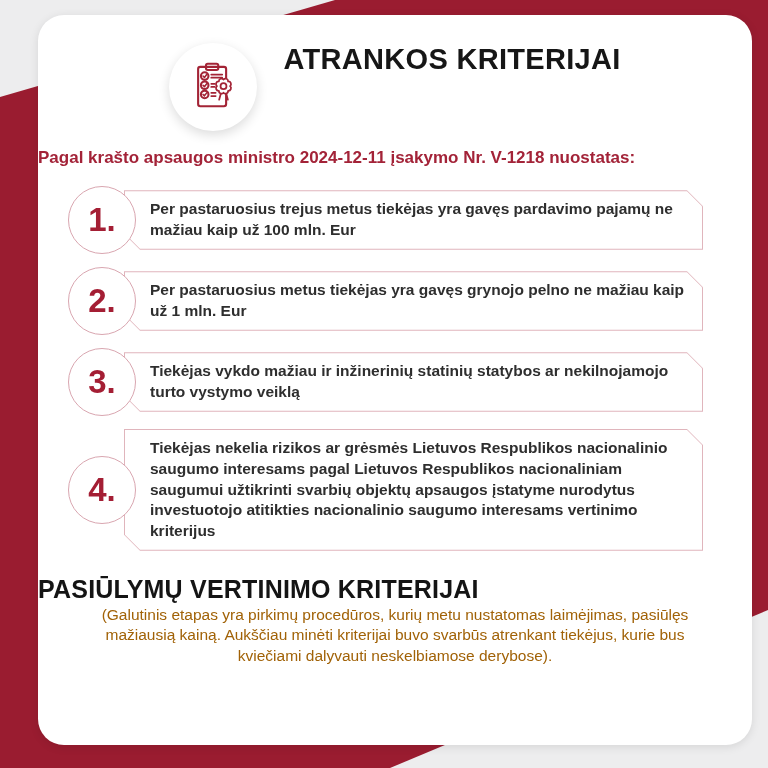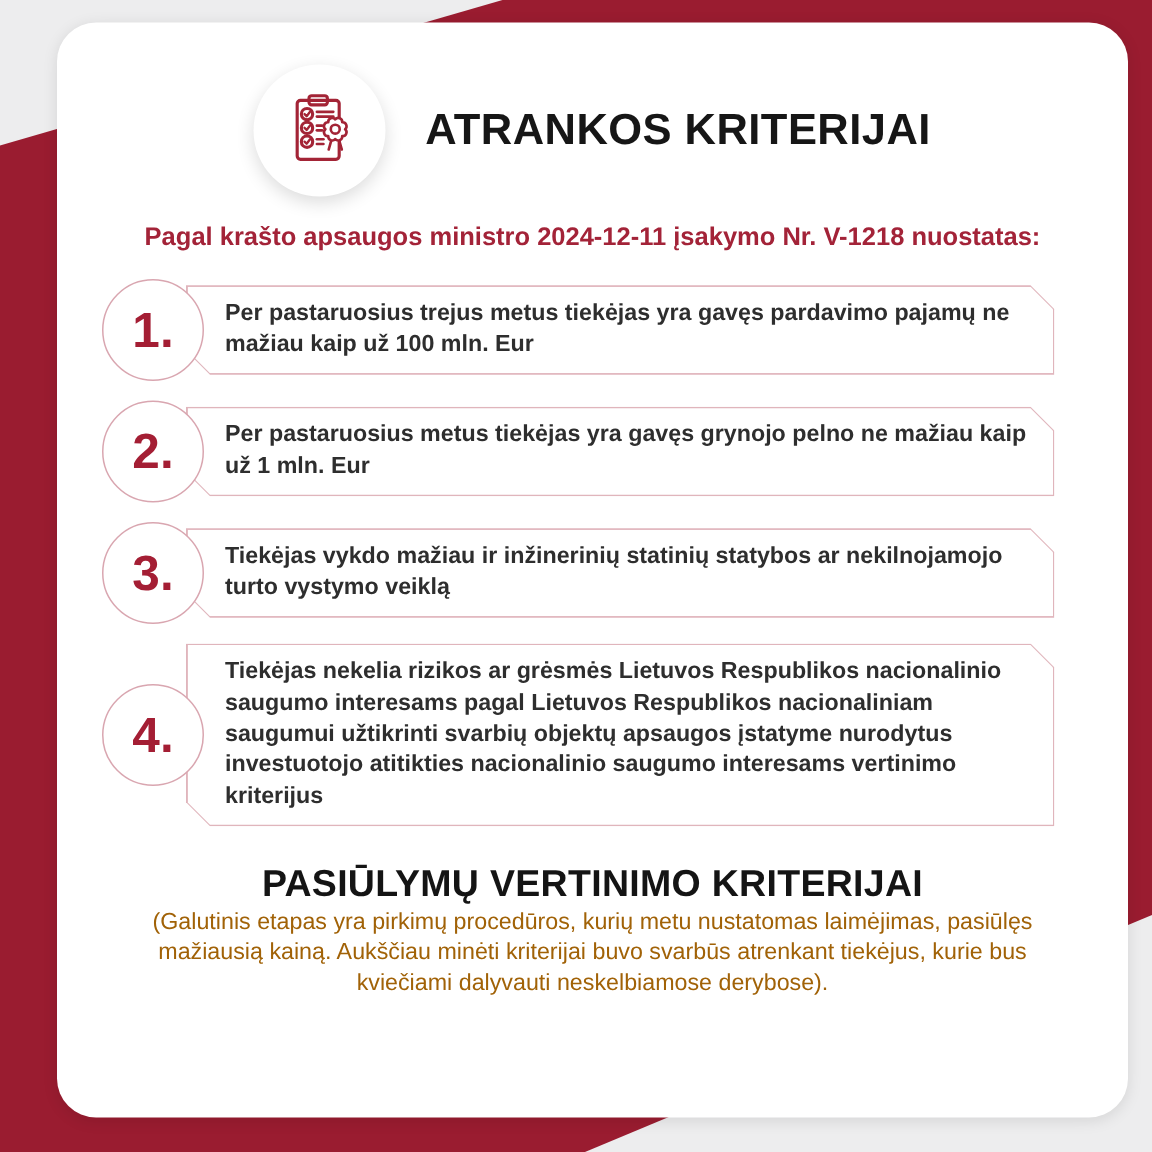--- a/index.html
+++ b/index.html
@@ -11,29 +11,29 @@
     position:absolute; inset:0; background:#9a1c30;
     clip-path:polygon(335px 0px, 768px 0px, 768px 610px, 390px 768px, 0px 768px, 0px 97px);
   }
 
   .card {
     position:absolute; left:38px; top:15px; width:714px; height:730px;
     background:#ffffff; border-radius:26px;
     box-shadow:0 2px 10px rgba(0,0,0,0.10);
   }
 
-  .header-row { display:flex; align-items:center; justify-content:center; gap:26px; margin-top:28px; }
+  .header-row { display:flex; justify-content:center; gap:26px; margin-top:28px; }
   .icon-circle {
     width:88px; height:88px; border-radius:50%; background:#fff; flex:0 0 auto;
     box-shadow:0 4px 12px rgba(0,0,0,0.14);
     display:flex; align-items:center; justify-content:center;
   }
   .page-title { font-size:29px; font-weight:bold; color:#161616; letter-spacing:0.3px; }
 
-  .subtitle { text-align:center; color:#a32338; font-weight:bold; font-size:17px; margin-top:17px; }
+  .subtitle { text-align:left; color:#a32338; font-weight:bold; font-size:17px; margin-top:17px; }
 
   .rows { margin-top:18px; }
   .row { position:relative; display:flex; align-items:center; margin-bottom:13px; min-height:68px; }
   .num-circle {
     position:absolute; left:30px; top:50%; transform:translateY(-50%);
     width:66px; height:66px; border-radius:50%; background:#fff;
     border:1.5px solid #d9a6b0; z-index:2;
     display:flex; align-items:center; justify-content:center;
     color:#a41e34; font-size:33px; font-weight:bold;
   }
@@ -45,21 +45,21 @@
   }
   .box::before {
     content:""; position:absolute; inset:1px; background:#ffffff;
     clip-path:polygon(0 0, calc(100% - 15px) 0, 100% 15px, 100% 100%, 15px 100%, 0 calc(100% - 15px));
   }
   .box-text {
     position:relative; z-index:1; padding:9px 6px 9px 26px;
     font-size:15.5px; font-weight:bold; color:#2e2e2e; line-height:1.34;
   }
 
-  .h2 { text-align:center; font-size:25px; font-weight:bold; color:#141414; margin-top:24px; letter-spacing:0.2px; }
+  .h2 { text-align:left; font-size:25px; font-weight:bold; color:#141414; margin-top:24px; letter-spacing:0.2px; }
   .summary { text-align:center; color:#a32338; font-weight:bold; font-size:17px; line-height:1.38; margin:12px auto 0; width:650px; }
   .kaina-line { text-align:center; font-size:16.5px; font-weight:bold; color:#1d1d1d; margin-top:13px; }
   .kaina-line .red { color:#a32338; }
   .note { text-align:center; font-size:15.5px; color:#a16207; line-height:1.33; margin:1px auto 0; width:620px; }
 
   svg .stroke { stroke:#a32436; stroke-width:2.4; fill:none; stroke-linecap:round; stroke-linejoin:round; }
   svg .stroke-fill { stroke:#a32436; stroke-width:2.4; fill:#ffffff; stroke-linecap:round; stroke-linejoin:round; }
 </style>
 </head>
 <body>

